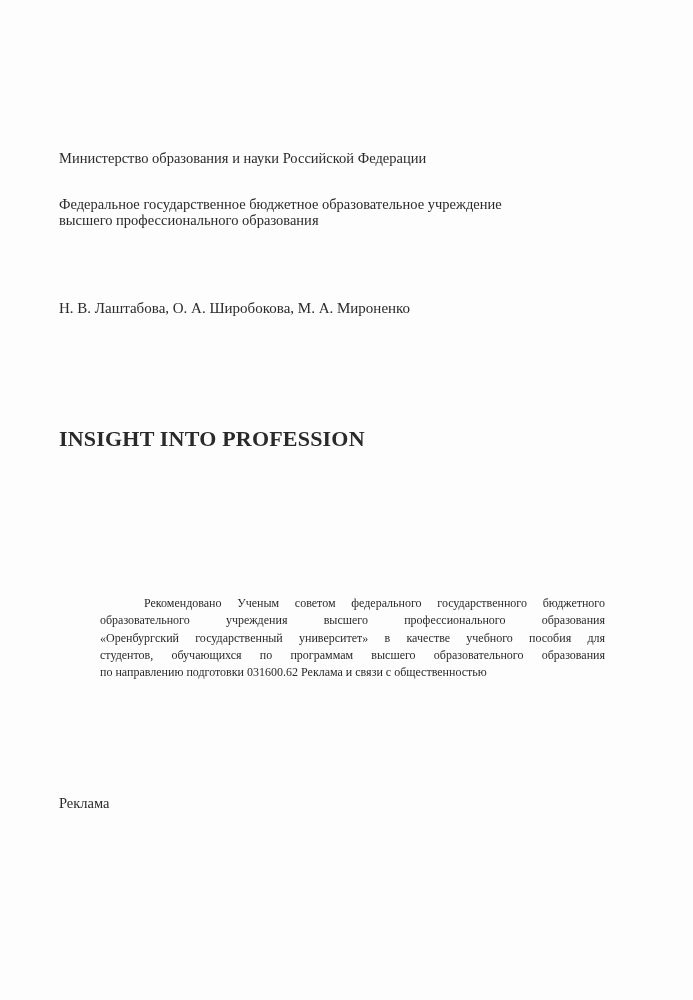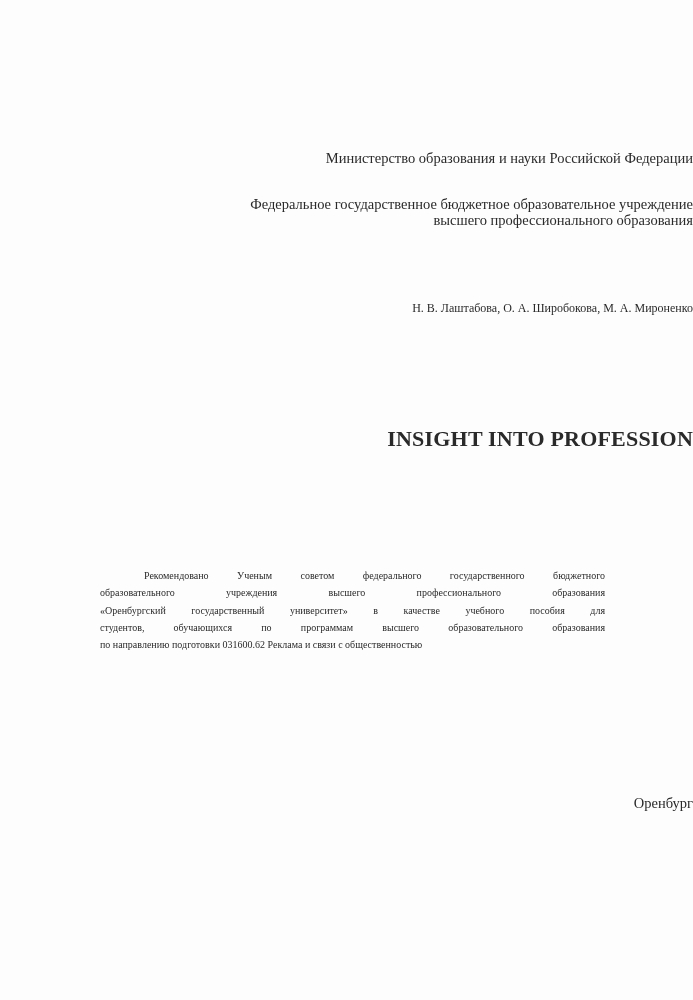--- a/index.html
+++ b/index.html
@@ -16,50 +16,50 @@
     background: #fdfdfd;
     color: #2a2a2a;
     overflow: hidden;
   }
   
   .centered-block {
     position: absolute;
     left: 0;
     right: 0;
     padding-left: 59px;
-    text-align: right;
+    text-align: left;
   }
   .ministry {
     top: 150px;
     font-size: 14.5px;
     line-height: 17px;
   }
   .institution {
     top: 197px;
     font-size: 14.5px;
     line-height: 15.5px;
   }
   .authors {
     top: 298px;
-    font-size: 12px;
+    font-size: 15px;
     line-height: 20px;
   }
   .book-title {
     top: 426px;
     font-size: 22px;
     font-weight: bold;
     line-height: 25px;
     letter-spacing: 0.2px;
   }
   .recommendation {
     position: absolute;
-    top: 567px;
+    top: 595px;
     left: 100px;
     width: 505px;
-    font-size: 10px;
+    font-size: 12px;
     line-height: 17.3px;
   }
   .recommendation .line {
     text-align: justify;
     text-align-last: justify;
     white-space: normal;
   }
   .recommendation .line.first {
     text-indent: 44px;
   }
@@ -92,16 +92,16 @@
 
   <div class="recommendation">
     <div class="line first">Рекомендовано Ученым советом федерального государственного бюджетного</div>
     <div class="line">образовательного учреждения высшего профессионального образования</div>
     <div class="line">«Оренбургский государственный университет» в качестве учебного пособия для</div>
     <div class="line">студентов, обучающихся по программам высшего образовательного образования</div>
     <div class="line last">по направлению подготовки 031600.62 Реклама и связи с общественностью</div>
   </div>
 
   <div class="centered-block imprint">
-    <div>Оренбург</div>
+    <div>Реклама</div>
   </div>
 
 </div>
 
 </body></html>

